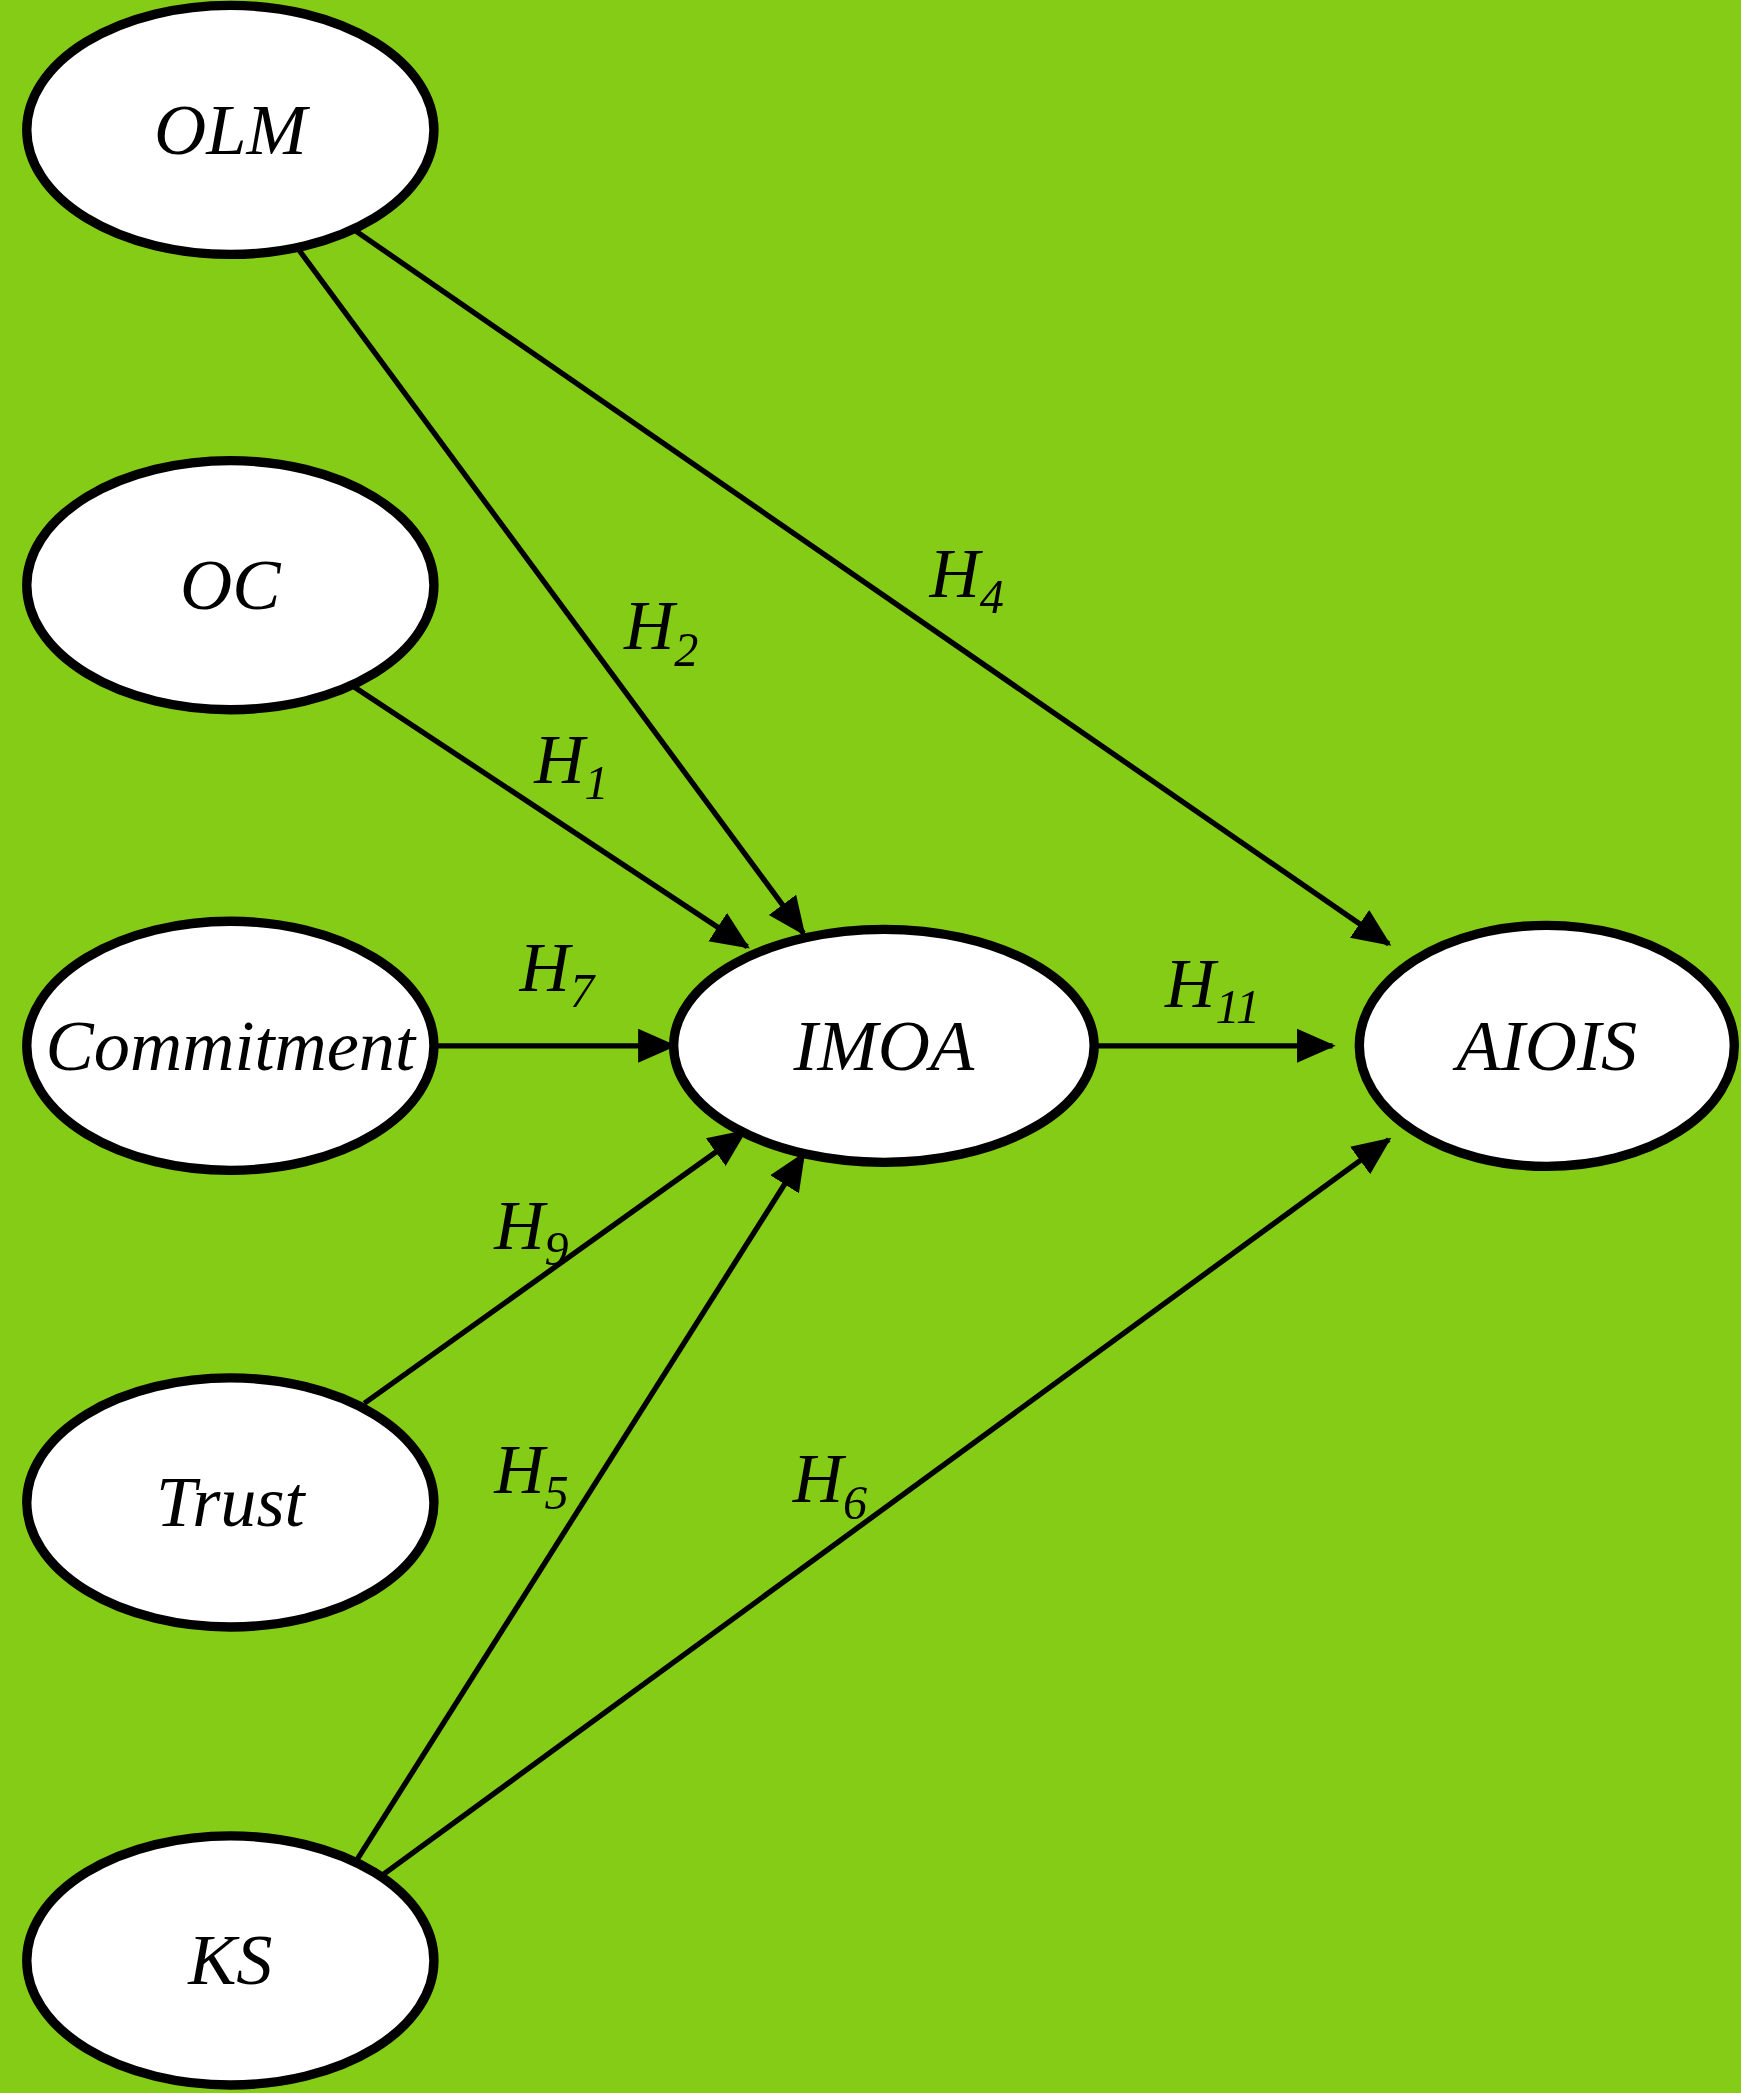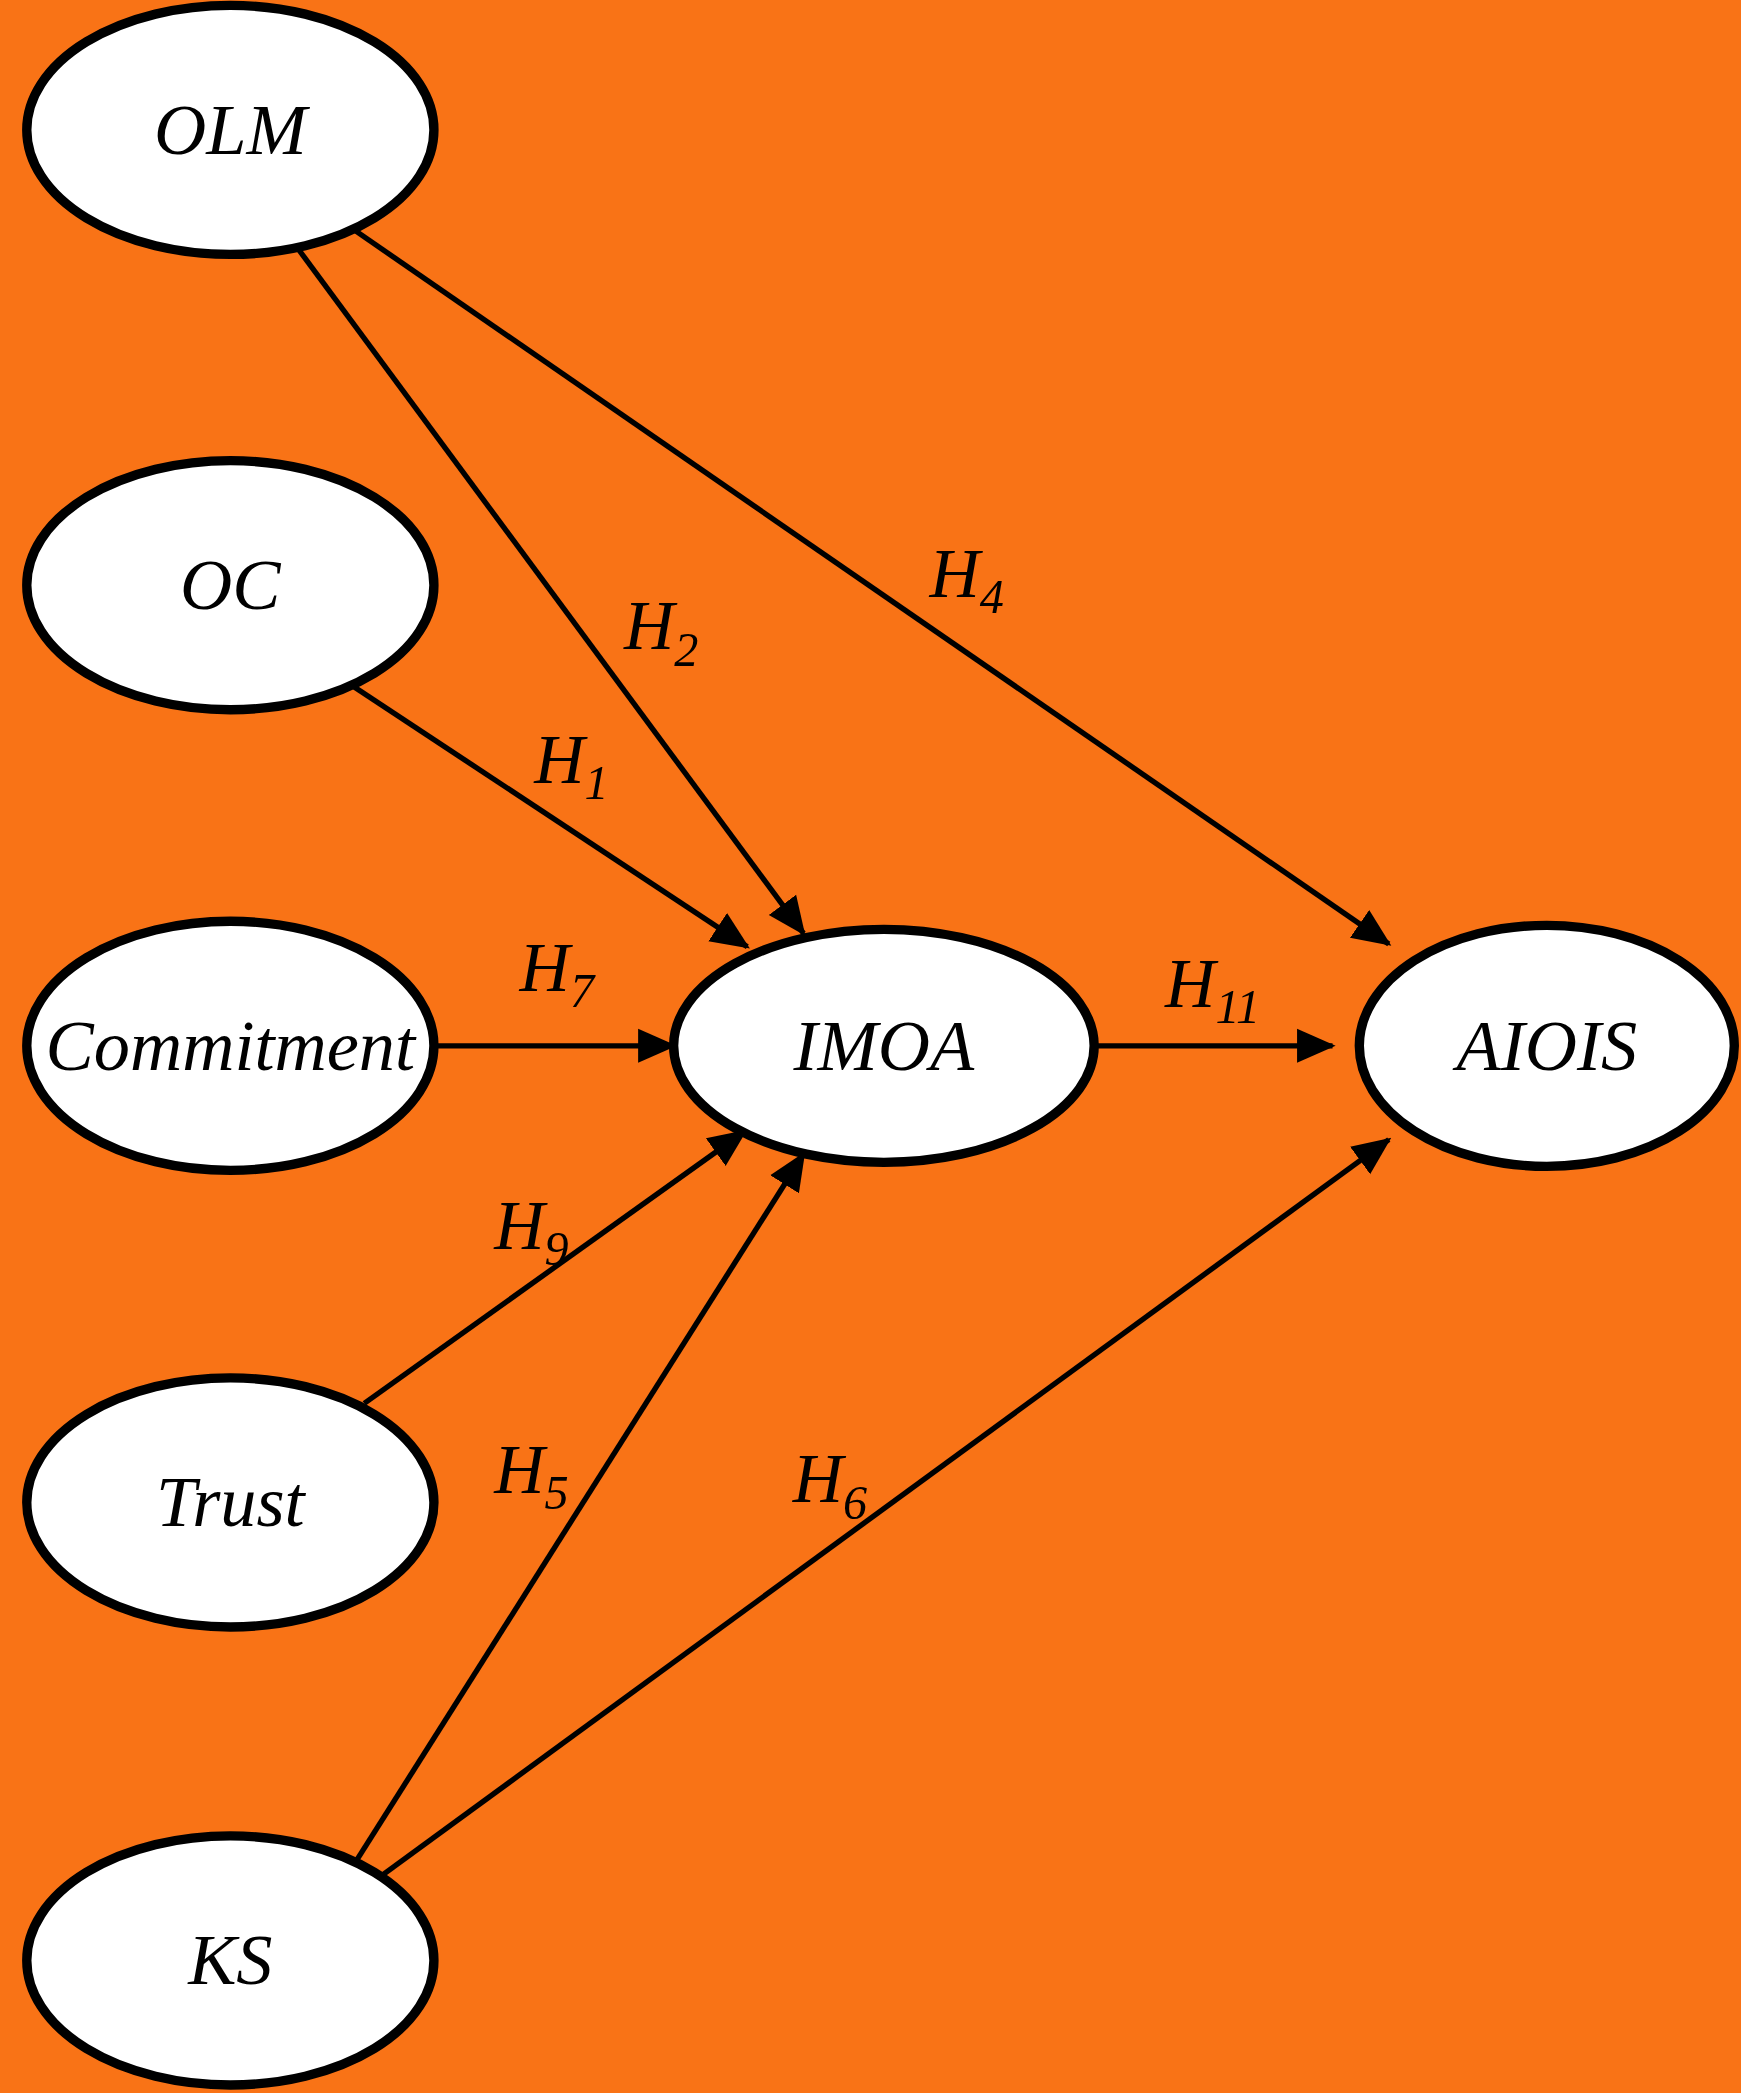--- a/index.html
+++ b/index.html
@@ -11,21 +11,21 @@
   body {
     width: 1741px;
     height: 2093px;
     font-family: "Liberation Serif", "DejaVu Serif", serif;
     overflow: hidden;
   }
   #diagram-root {
     position: relative;
     width: 1741px;
     height: 2093px;
-    background: #f97316;
+    background: #84cc16;
   }
   svg#model-svg {
     display: block;
     width: 1741px;
     height: 2093px;
   }
   .construct-ellipse {
     fill: #ffffff;
     stroke: #000000;
     stroke-width: 7;

